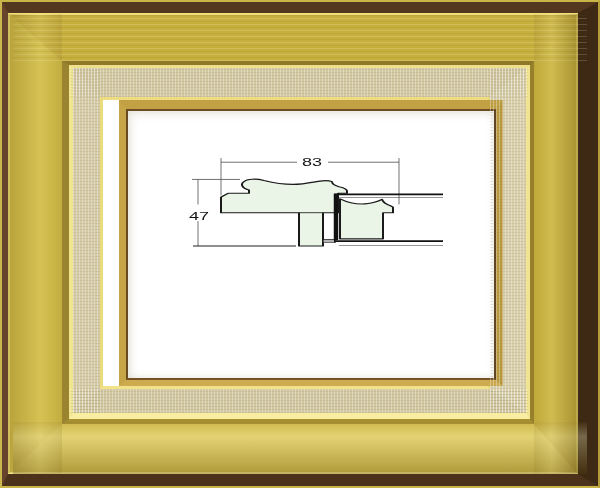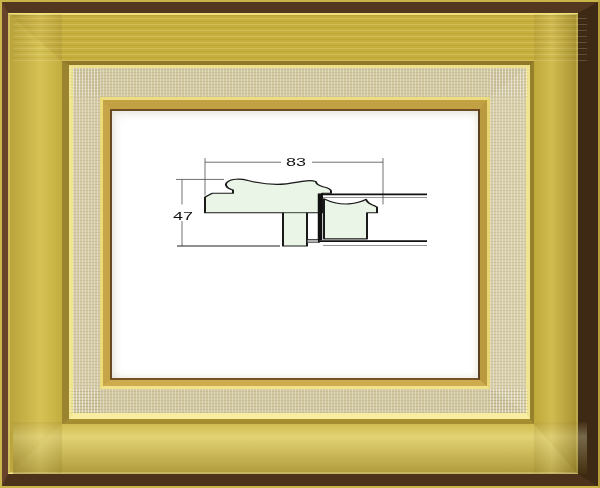--- a/index.html
+++ b/index.html
@@ -7,21 +7,21 @@
   .f{box-sizing:border-box;width:100%;height:100%;border-style:solid;}
   
   .f1{border-width:2px;border-color:#c9b447 #b49d38 #c9b447 #cab84e;}
   .f2{border-width:11px 20px 12px 6px;border-color:#54371f #3d2914 #4c311b #66432а;border-color:#54371f #3d2914 #4c311b #66432a;}
   .f3{border-width:2px;border-color:#f0e07c #e3d063 #f4e689 #eedd72;}
   .f4{border-width:46px 42px 48px 52px;border-color:#c7af3e #c9b23f #d7c250 #d0ba46;}
   .f5{border-width:4px 4px 5px 7px;border-color:#8f7827 #96802c #a68e31 #9b8430;}
   .f6{border-width:3px 4px 6px 4px;border-color:#eee08a #f0e490 #f8eda0 #f1e58e;}
   .f7{border-width:29px 36px 24px 27px;border-color:#d2c8a1 #d8cfab #d1c7a0 #d5cba6;}
   .f8{border-width:3px;border-color:#eedd80 #e8d572 #f1e289 #ecdb7b;}
-  .f9{border-width:9px 7px 6px 7px;border-color:#c2a145 #ba9a3e #cdab4e #c6a548;}
+  .f9{border-width:9px 7px 6px 7px;border-color:#c2a145 #ba9a3e #cdab4e #c6a548;margin-left:16px;}
   .f10{border-width:2px;border-color:#6d4c24 #5e4120 #745226 #6a4a23;}
   .artwork{width:100%;height:100%;background:#ffffff;position:relative;
            box-shadow:inset 3px 3px 9px rgba(140,125,80,0.18), inset -2px -2px 6px rgba(140,125,80,0.10);}
   .diagram-svg{position:absolute;left:48px;top:39px;}
   
   .tex{position:absolute;pointer-events:none;}
   .gold-h{background:
      linear-gradient(180deg, rgba(80,60,5,0.28), rgba(255,248,190,0.16) 55%, rgba(90,70,10,0.18));
      background-blend-mode:normal;}
   .gold-h.bot{background:

